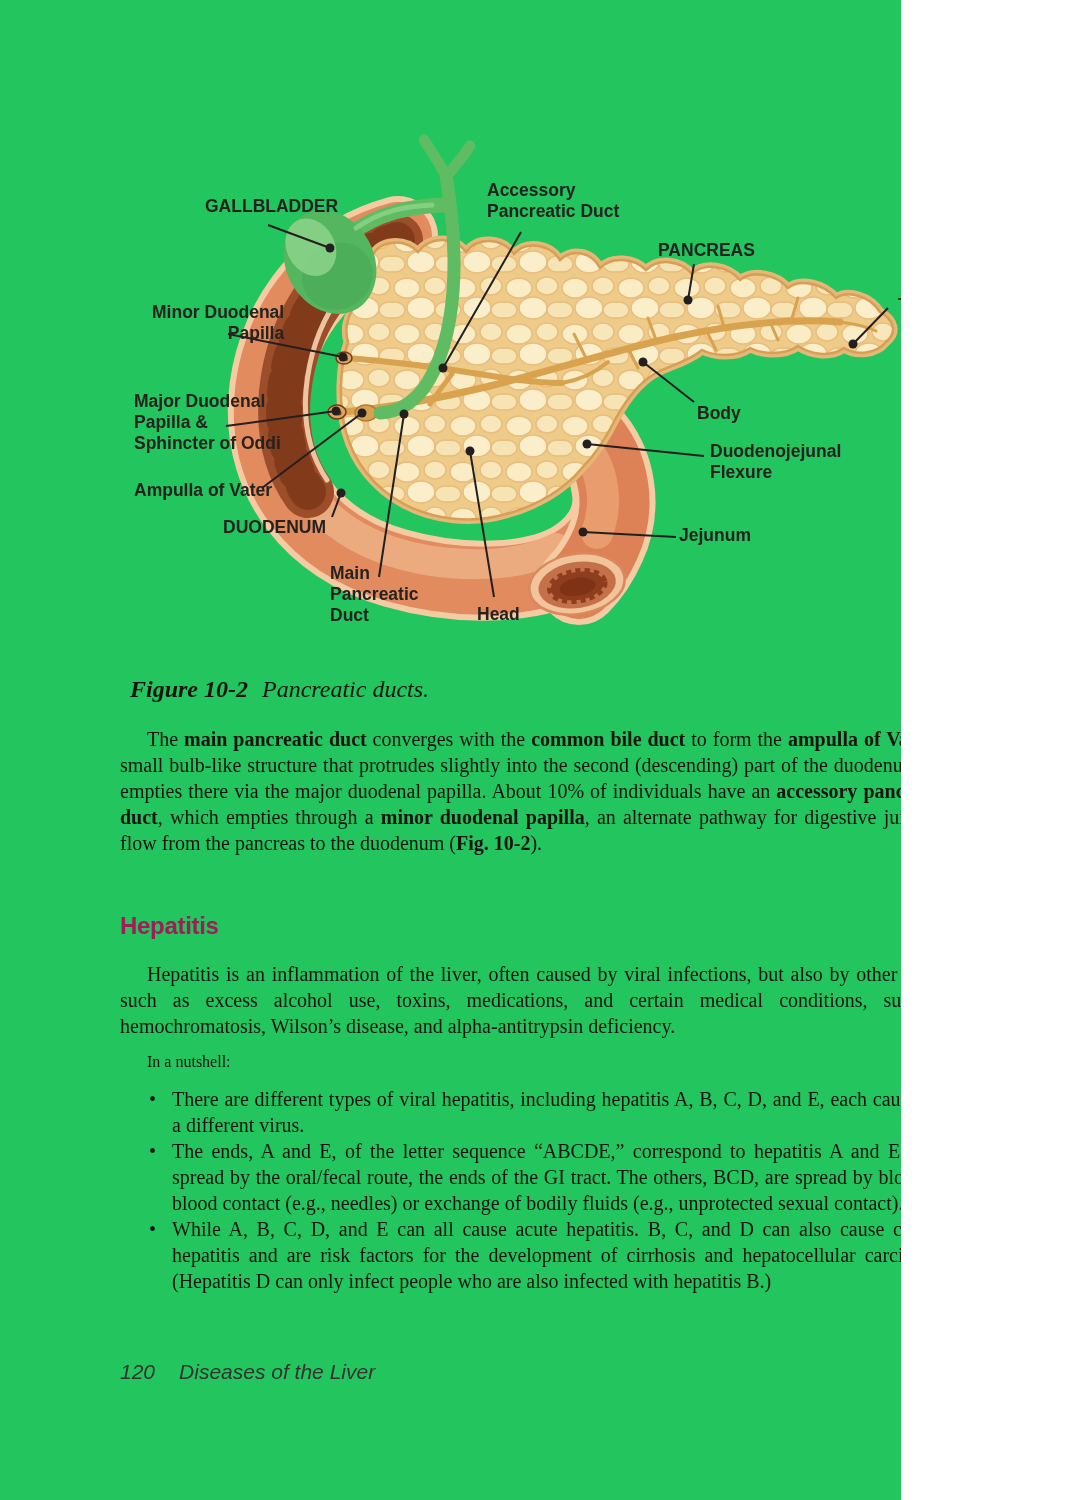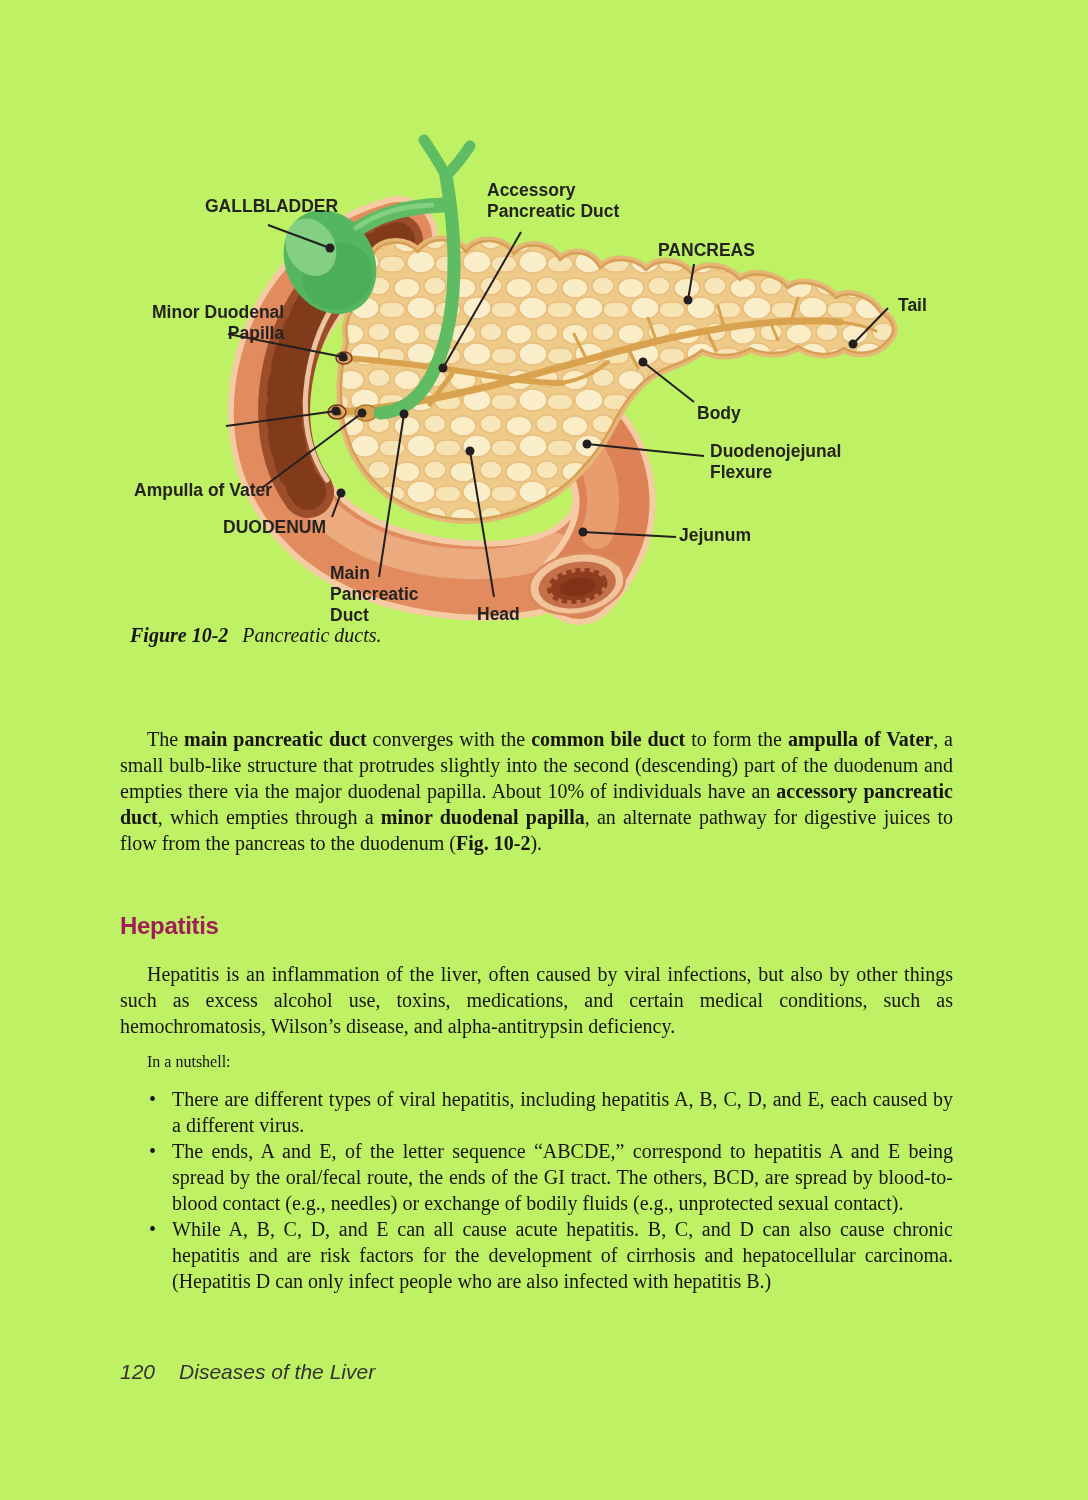--- a/index.html
+++ b/index.html
@@ -1,22 +1,22 @@
 <!DOCTYPE html>
 <html><head>
 <meta charset="utf-8">
 <style>
   html,body{margin:0;padding:0;background:#ffffff;}
-  .page{position:relative;width:1088px;height:1500px;background:#bef264;overflow:hidden;
+  .page{position:relative;width:901px;height:1500px;background:#22c55e;overflow:hidden;
         font-family:"Liberation Serif",serif;color:#181411;}
   .figure{position:absolute;left:0;top:0;width:1088px;height:700px;}
   .figure svg{position:absolute;left:0;top:0;}
   .fig-label{position:absolute;font-family:"Liberation Sans",sans-serif;font-weight:bold;
              font-size:17.5px;line-height:21px;color:#262220;white-space:pre-line;}
-  .caption{position:absolute;left:130px;top:624px;font-size:20px;color:#181411;text-align:center;}
+  .caption{position:absolute;left:130px;top:676px;font-size:24px;color:#181411;text-align:center;}
   .cap-label{font-weight:bold;font-style:italic;}
   .cap-text{font-style:italic;margin-left:14px;}
   .bodytext{position:absolute;margin:0;font-size:20px;line-height:26px;text-align:justify;
             color:#181411;width:833px;left:120px;}
   .indent{text-indent:27px;}
   .para1{top:726px;}
   h2.heading{position:absolute;left:120px;top:912px;margin:0;
              font-family:"Liberation Sans",sans-serif;font-weight:bold;font-size:24px;
              color:#A01D57;letter-spacing:-0.3px;}
   .para2{top:961px;}
@@ -157,20 +157,23 @@
       </g>
     </svg>
 
     <div class="fig-label" style="left:205px;top:196px;">GALLBLADDER</div>
     <div class="fig-label" style="left:487px;top:180px;">Accessory
 Pancreatic Duct</div>
     <div class="fig-label" style="left:658px;top:240px;">PANCREAS</div>
     <div class="fig-label" style="left:898px;top:295px;">Tail</div>
     <div class="fig-label" style="left:152px;top:302px;text-align:right;">Minor Duodenal
 Papilla</div>
+    <div class="fig-label" style="left:134px;top:391px;">Major Duodenal
+Papilla &amp;
+Sphincter of Oddi</div>
     <div class="fig-label" style="left:134px;top:480px;">Ampulla of Vater</div>
     <div class="fig-label" style="left:223px;top:517px;">DUODENUM</div>
     <div class="fig-label" style="left:330px;top:563px;">Main
 Pancreatic
 Duct</div>
     <div class="fig-label" style="left:477px;top:604px;">Head</div>
     <div class="fig-label" style="left:697px;top:403px;">Body</div>
     <div class="fig-label" style="left:710px;top:441px;">Duodenojejunal
 Flexure</div>
     <div class="fig-label" style="left:679px;top:525px;text-align:center;">Jejunum</div>

